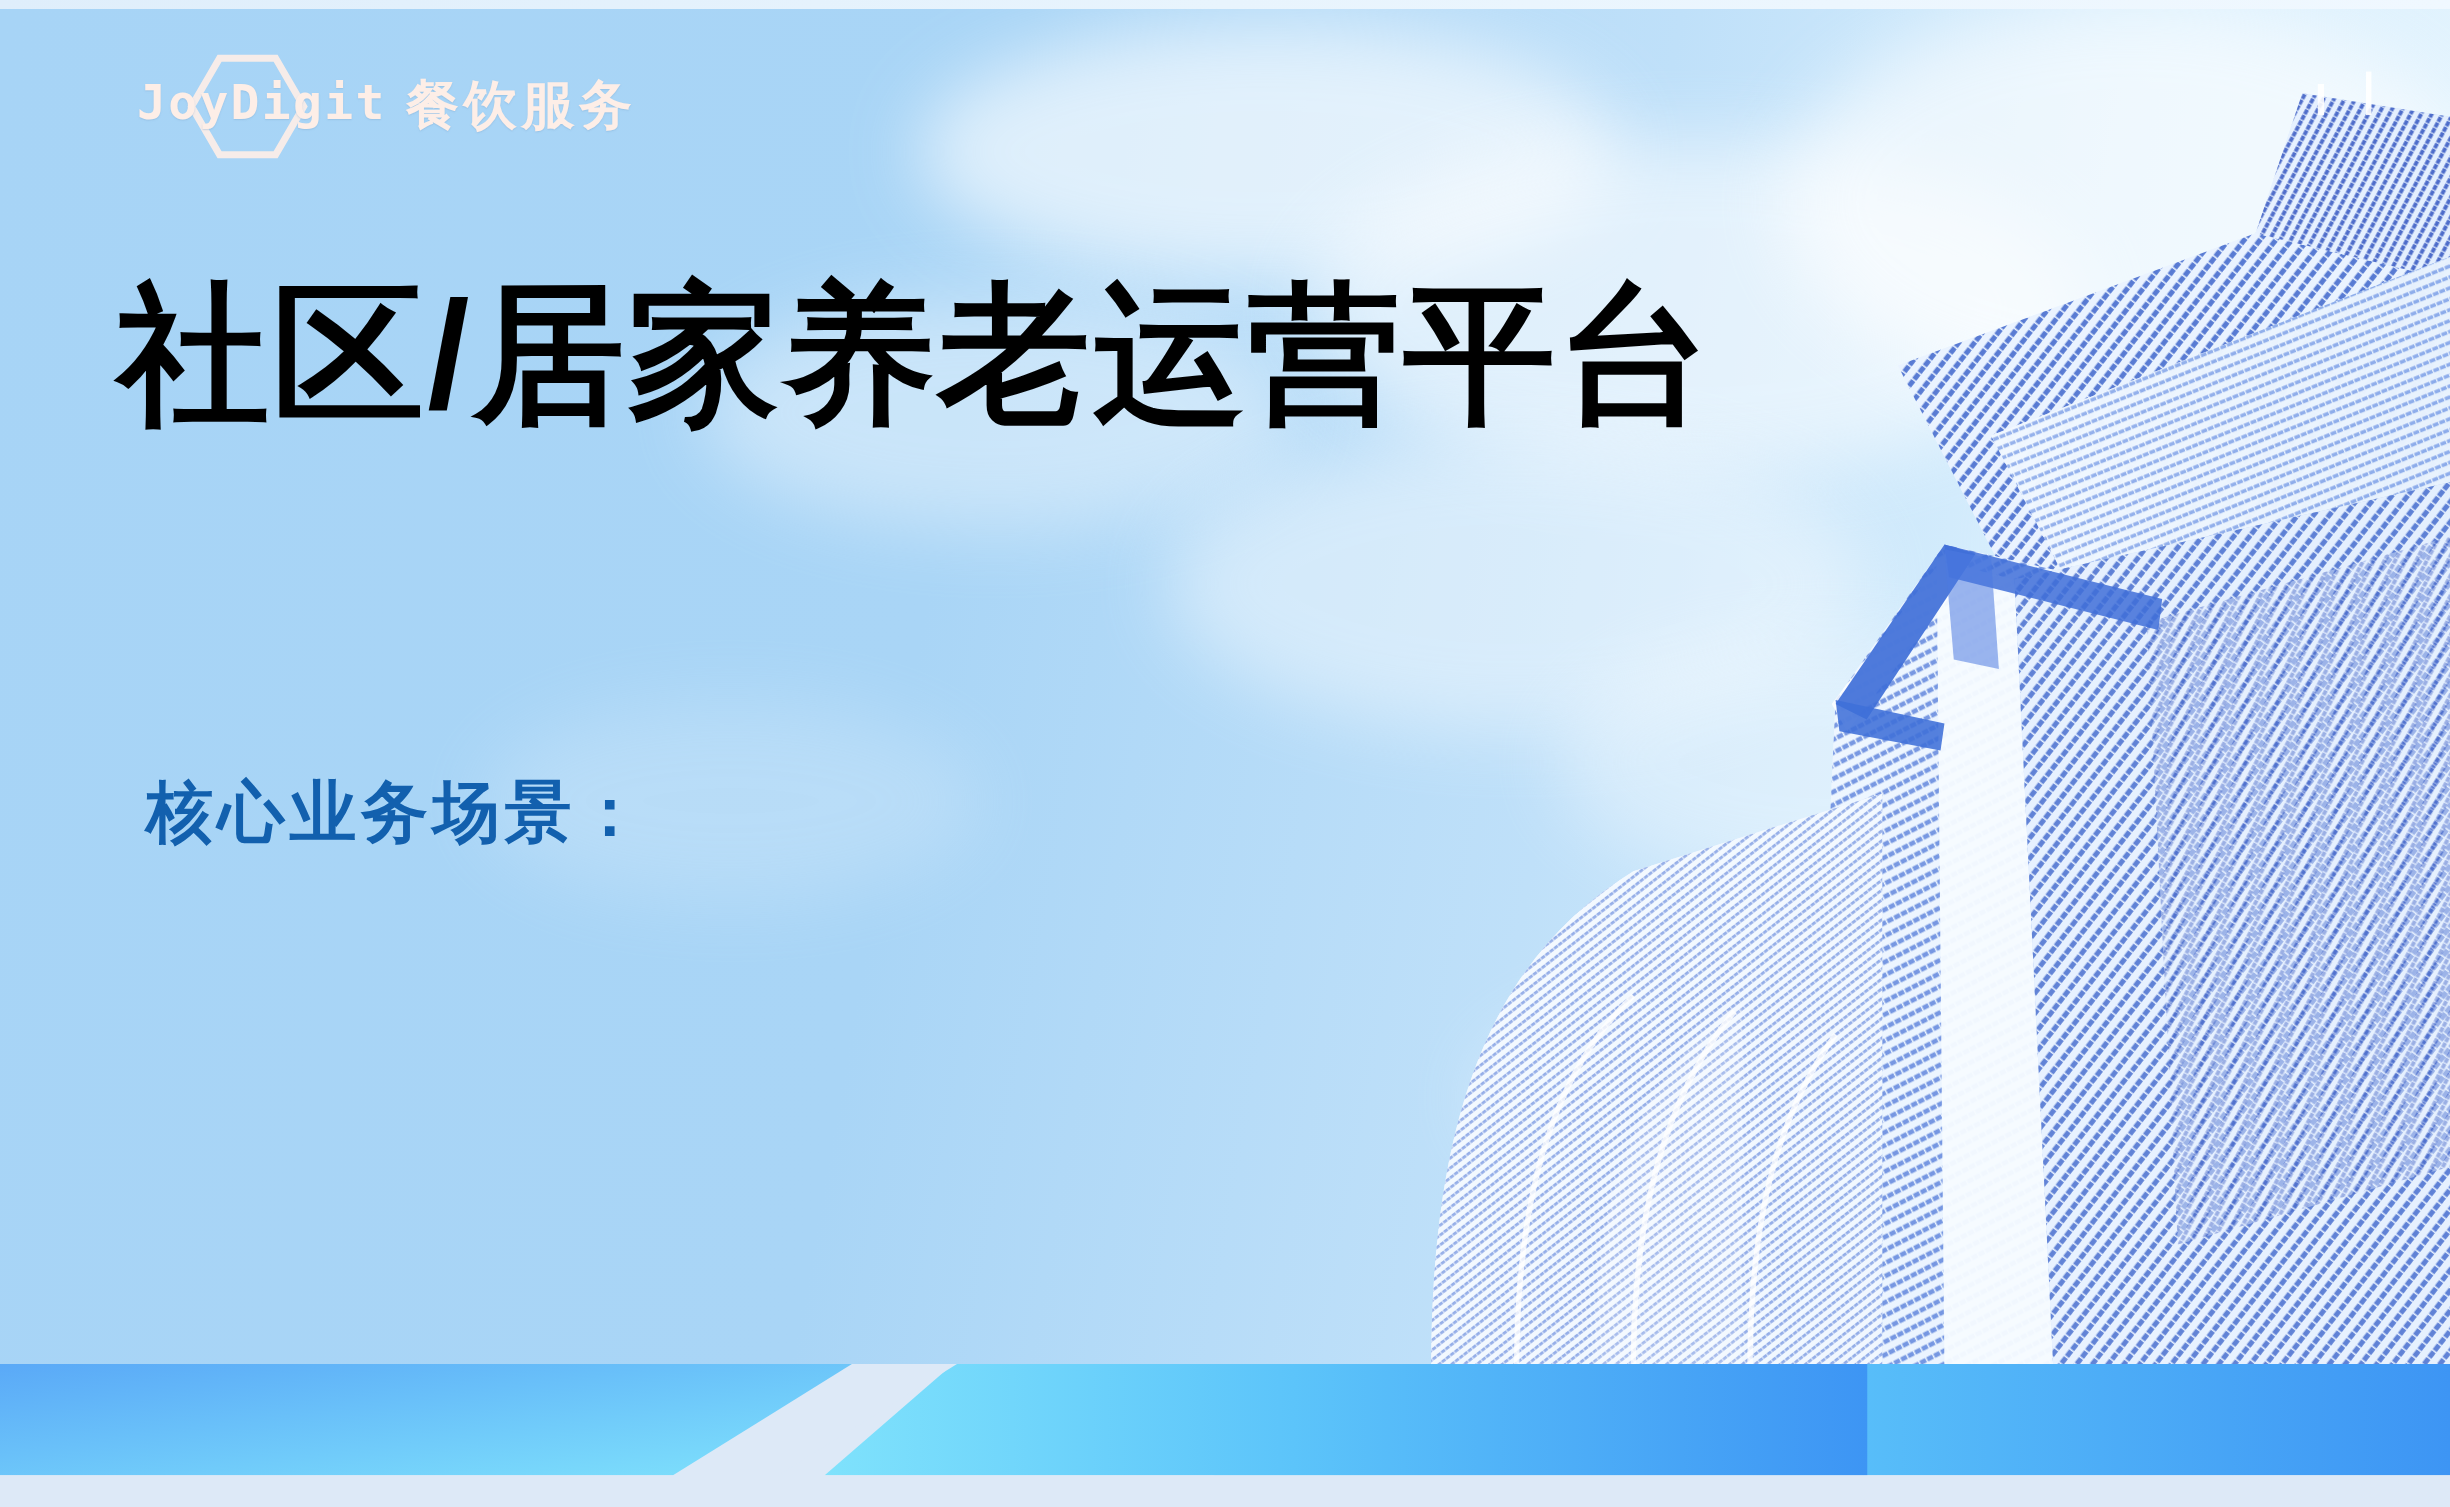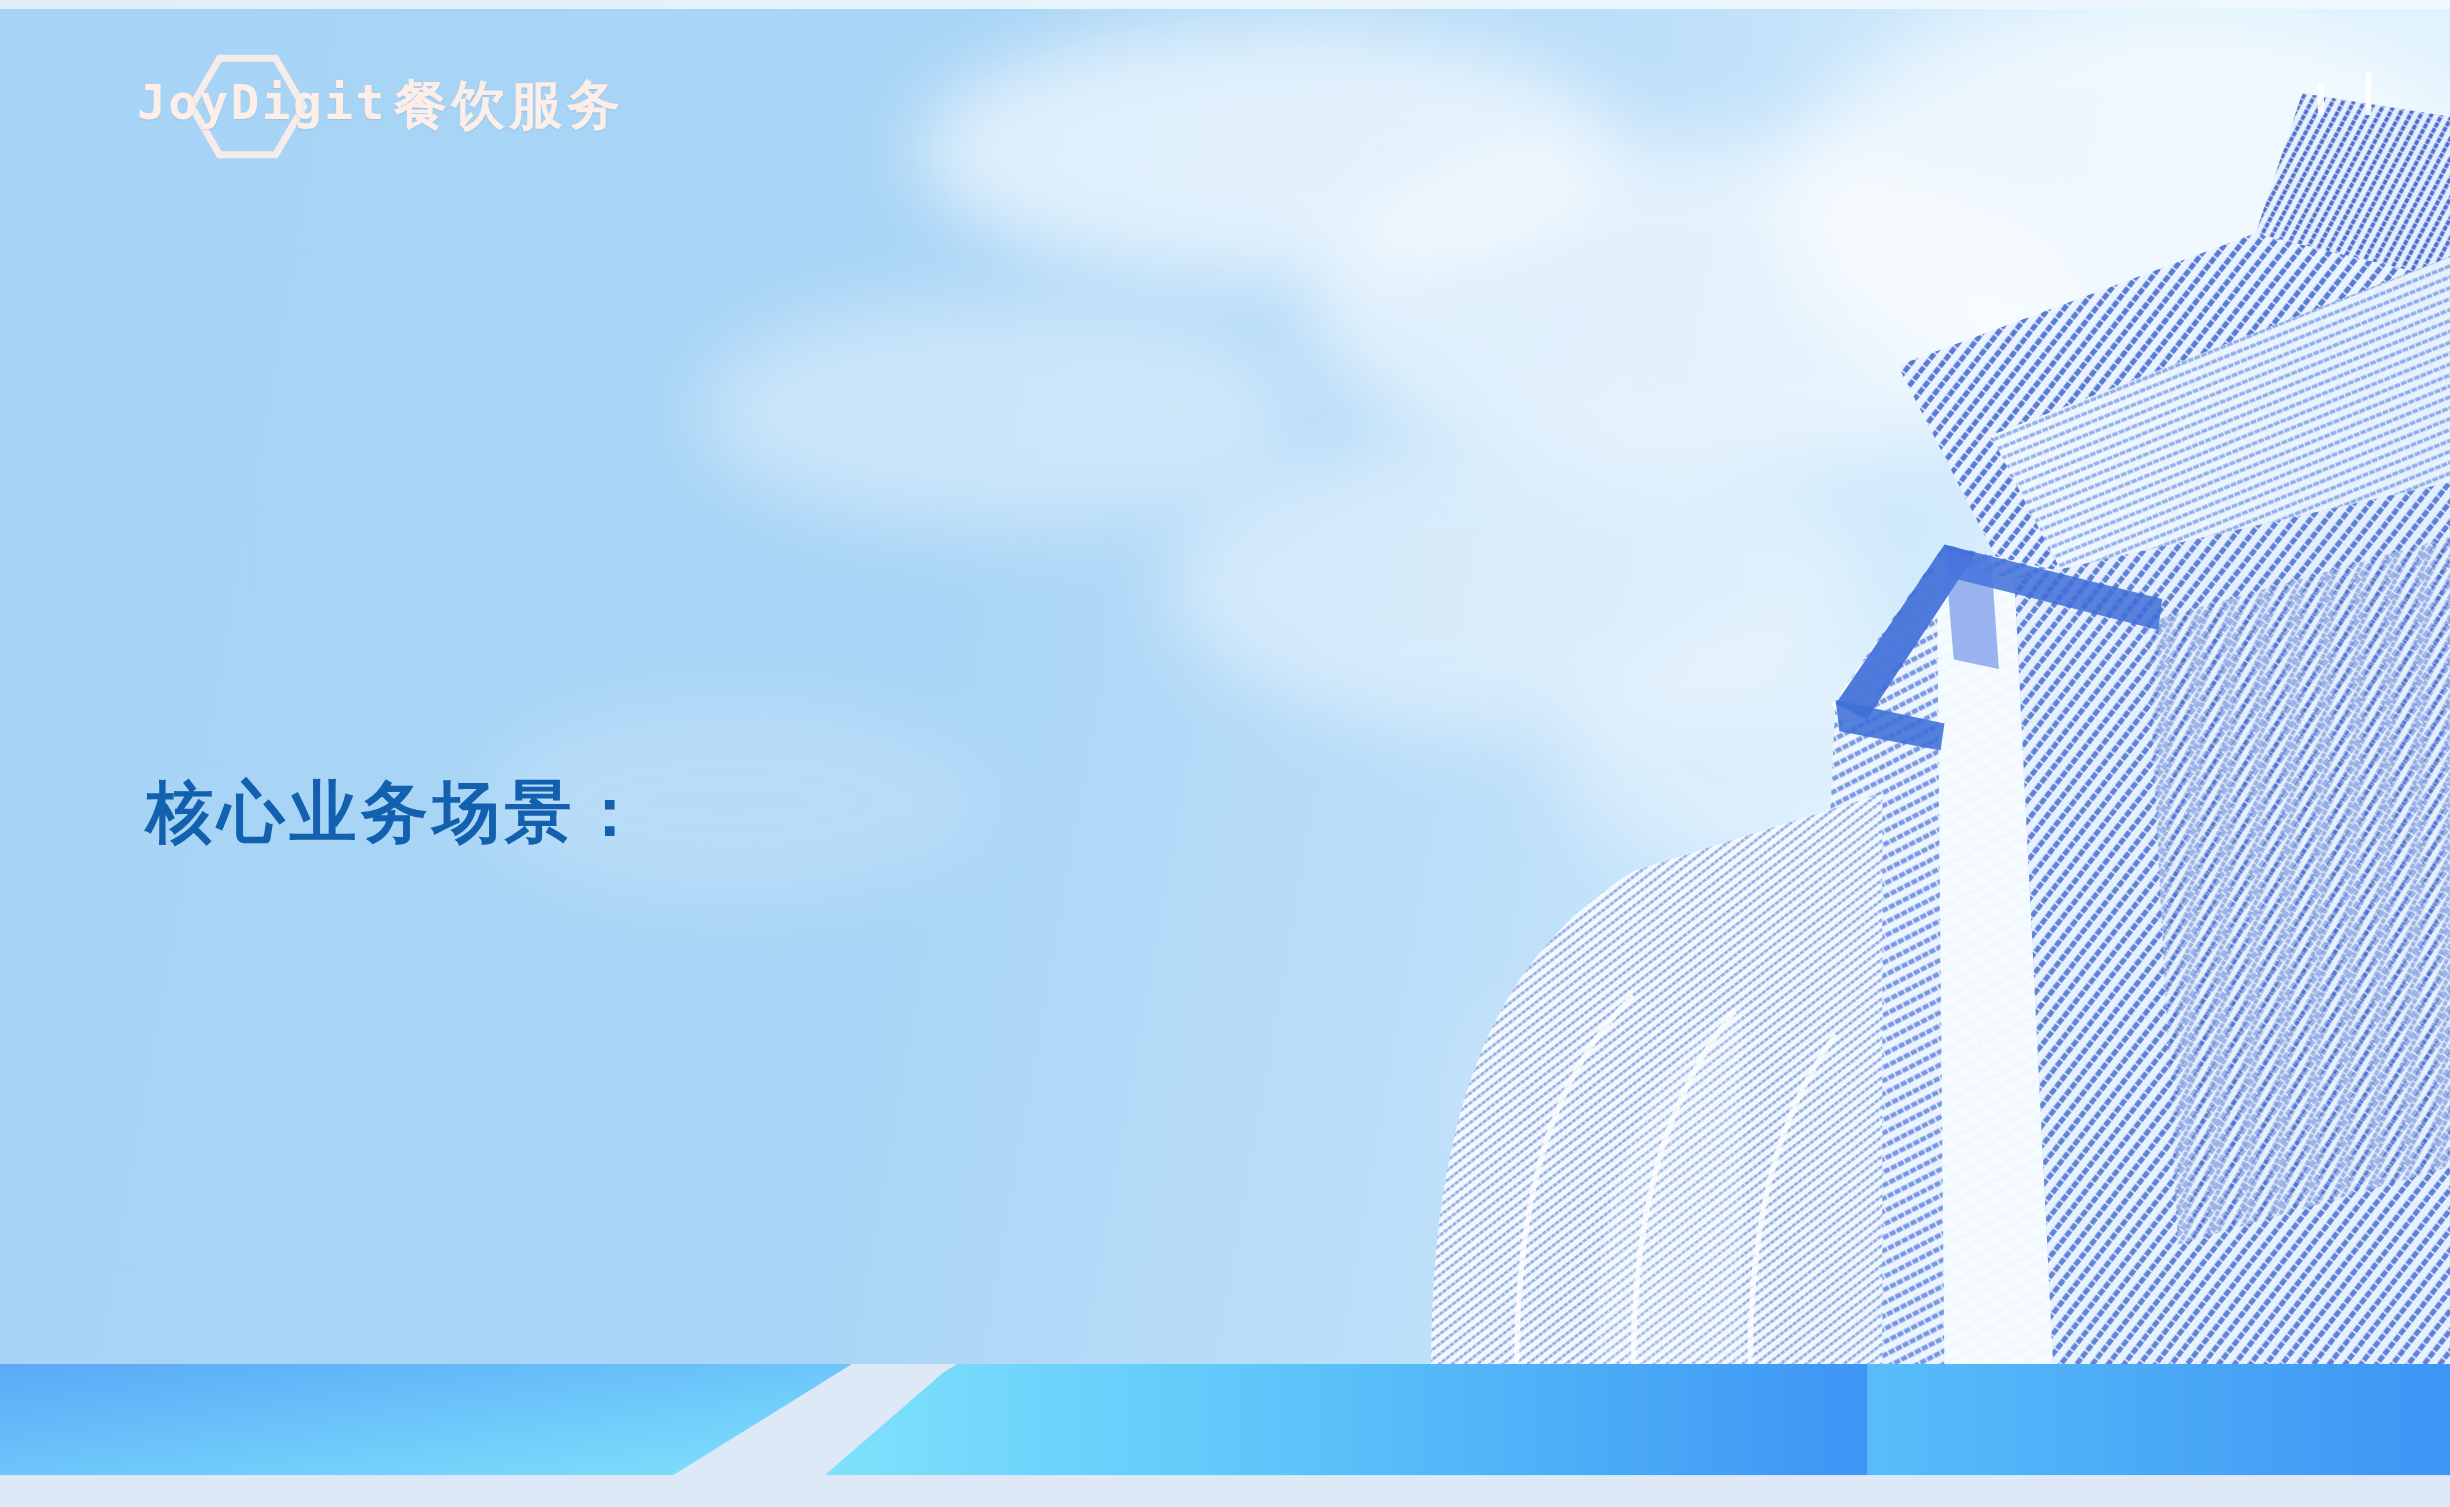--- a/index.html
+++ b/index.html
@@ -45,21 +45,21 @@
 
   
   #bottom-band{
     position:absolute; left:0; bottom:0; width:100%; height:144px; z-index:12;
   }
   #bottom-band svg{ display:block; width:100%; height:100%; }
 
   
   #logo{
     position:absolute; left:137px; top:61px; z-index:20;
-    display:flex; align-items:center; gap:17px;
+    display:flex; align-items:center; gap:29px;
   }
   #logo .mark{ position:relative; width:257px; height:87px; }
   #logo .mark svg{ position:absolute; left:0; top:-20px; }
   #logo .wordmark{
     position:absolute; left:0; top:17px; width:257px;
     font-family:"DejaVu Sans Mono", monospace;
     font-weight:700; font-size:48px; letter-spacing:2.3px;
     color:#fdeee7; line-height:1;
     text-shadow:0 0.8px 1.6px rgba(120,160,200,.35);
   }
@@ -201,20 +201,21 @@
   <div id="logo">
     <div class="mark">
       <svg width="257" height="131" viewBox="0 0 330 168" xmlns="http://www.w3.org/2000/svg">
         <polygon points="70,84 106,22 178,22 214,84 178,146 106,146" fill="none" stroke="#fdeee7" stroke-width="9" opacity="0.92"></polygon>
       </svg>
       <div class="wordmark">JoyDigit</div>
     </div>
     <div class="cnname">餐饮服务</div>
   </div>
 
+  <div id="headline">社区/居家养老运营平台</div>
 
   <div id="section-label">核心业务场景：</div>
 
   <div id="scenarios">
   </div>
 
   <div id="bottom-band">
     <svg viewBox="0 0 3149 185" preserveAspectRatio="none" xmlns="http://www.w3.org/2000/svg">
       <defs>
         <linearGradient id="bandL" x1="0" y1="0" x2="1" y2="1">

